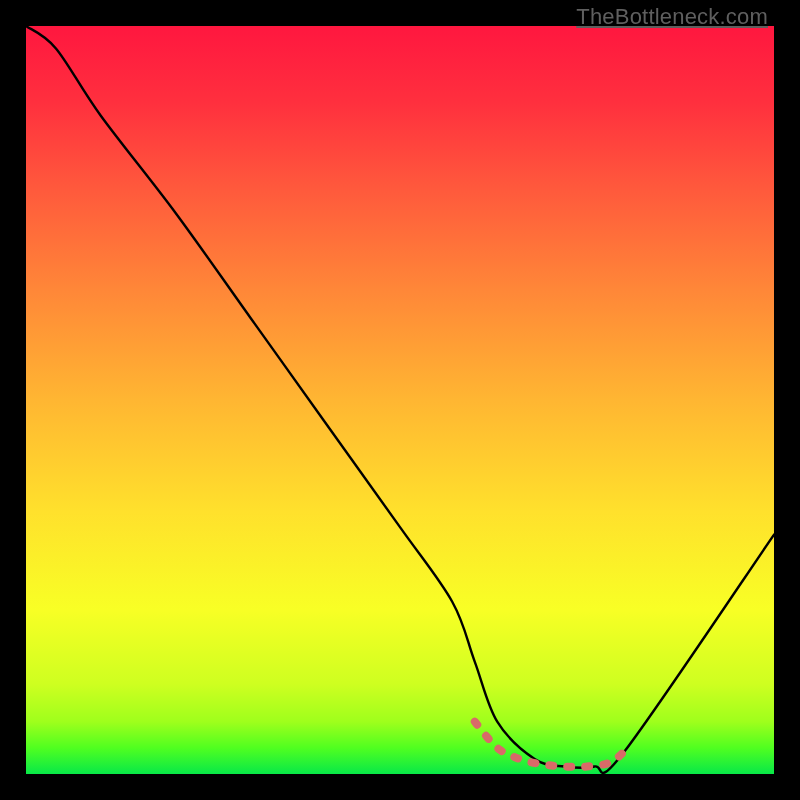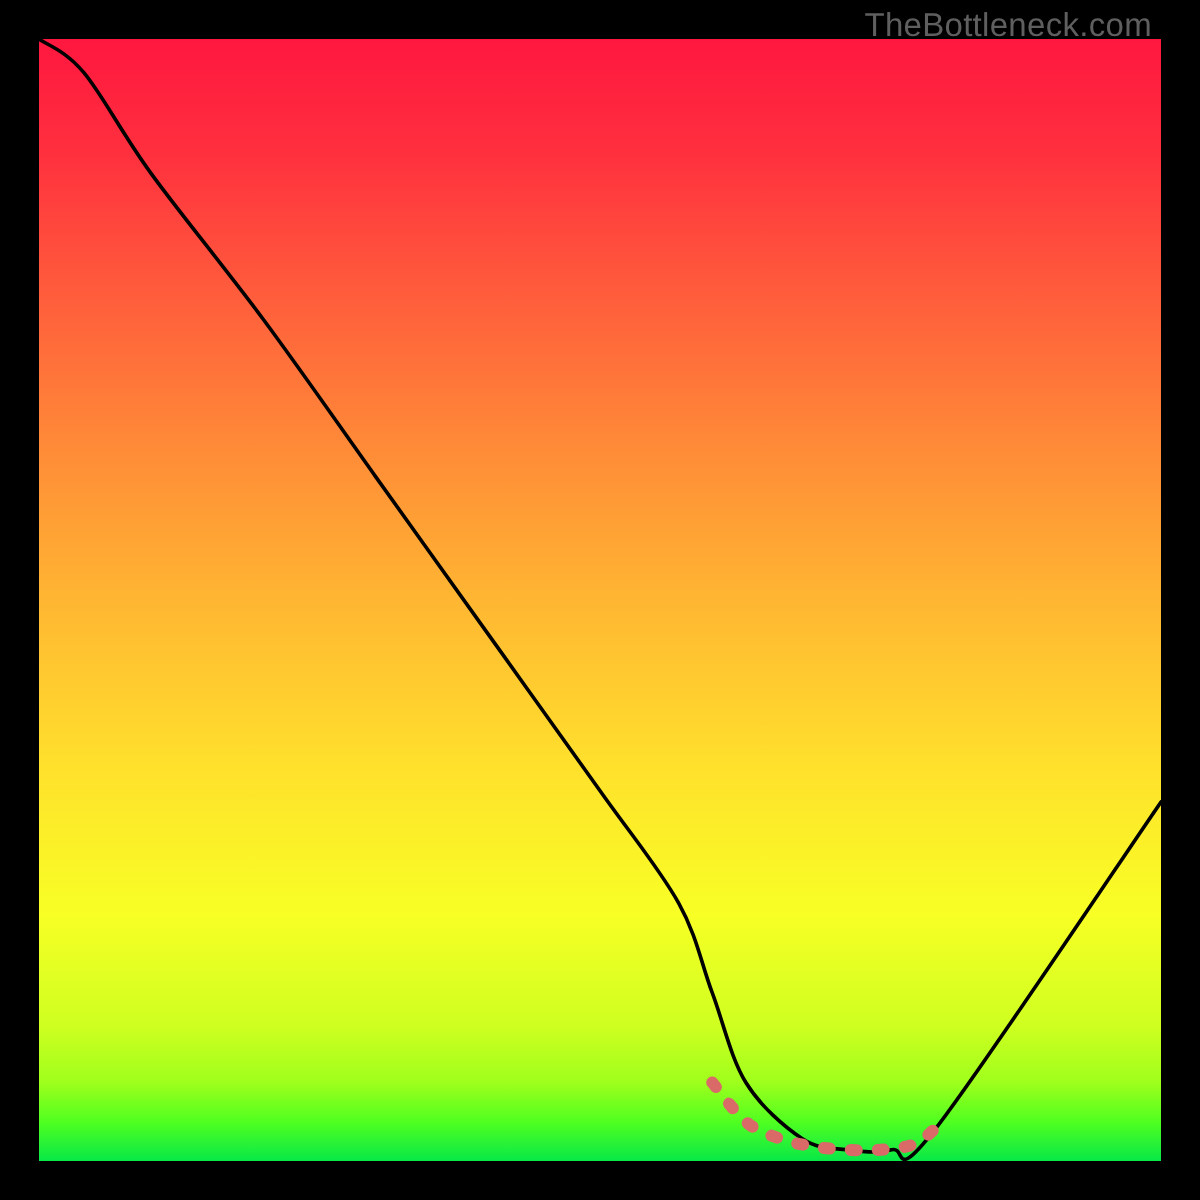--- a/index.html
+++ b/index.html
@@ -27,20 +27,21 @@
     height: 748px;
   }
   .watermark {
     position: absolute;
     top: 4px;
     right: 32px;
     color: #5f5f5f;
     font-size: 22px;
     font-weight: 500;
     letter-spacing: 0.2px;
+    text-decoration: underline;
   }
   svg.curve {
     position: absolute;
     left: 0;
     top: 0;
     width: 748px;
     height: 748px;
   }
 </style>
 </head>

